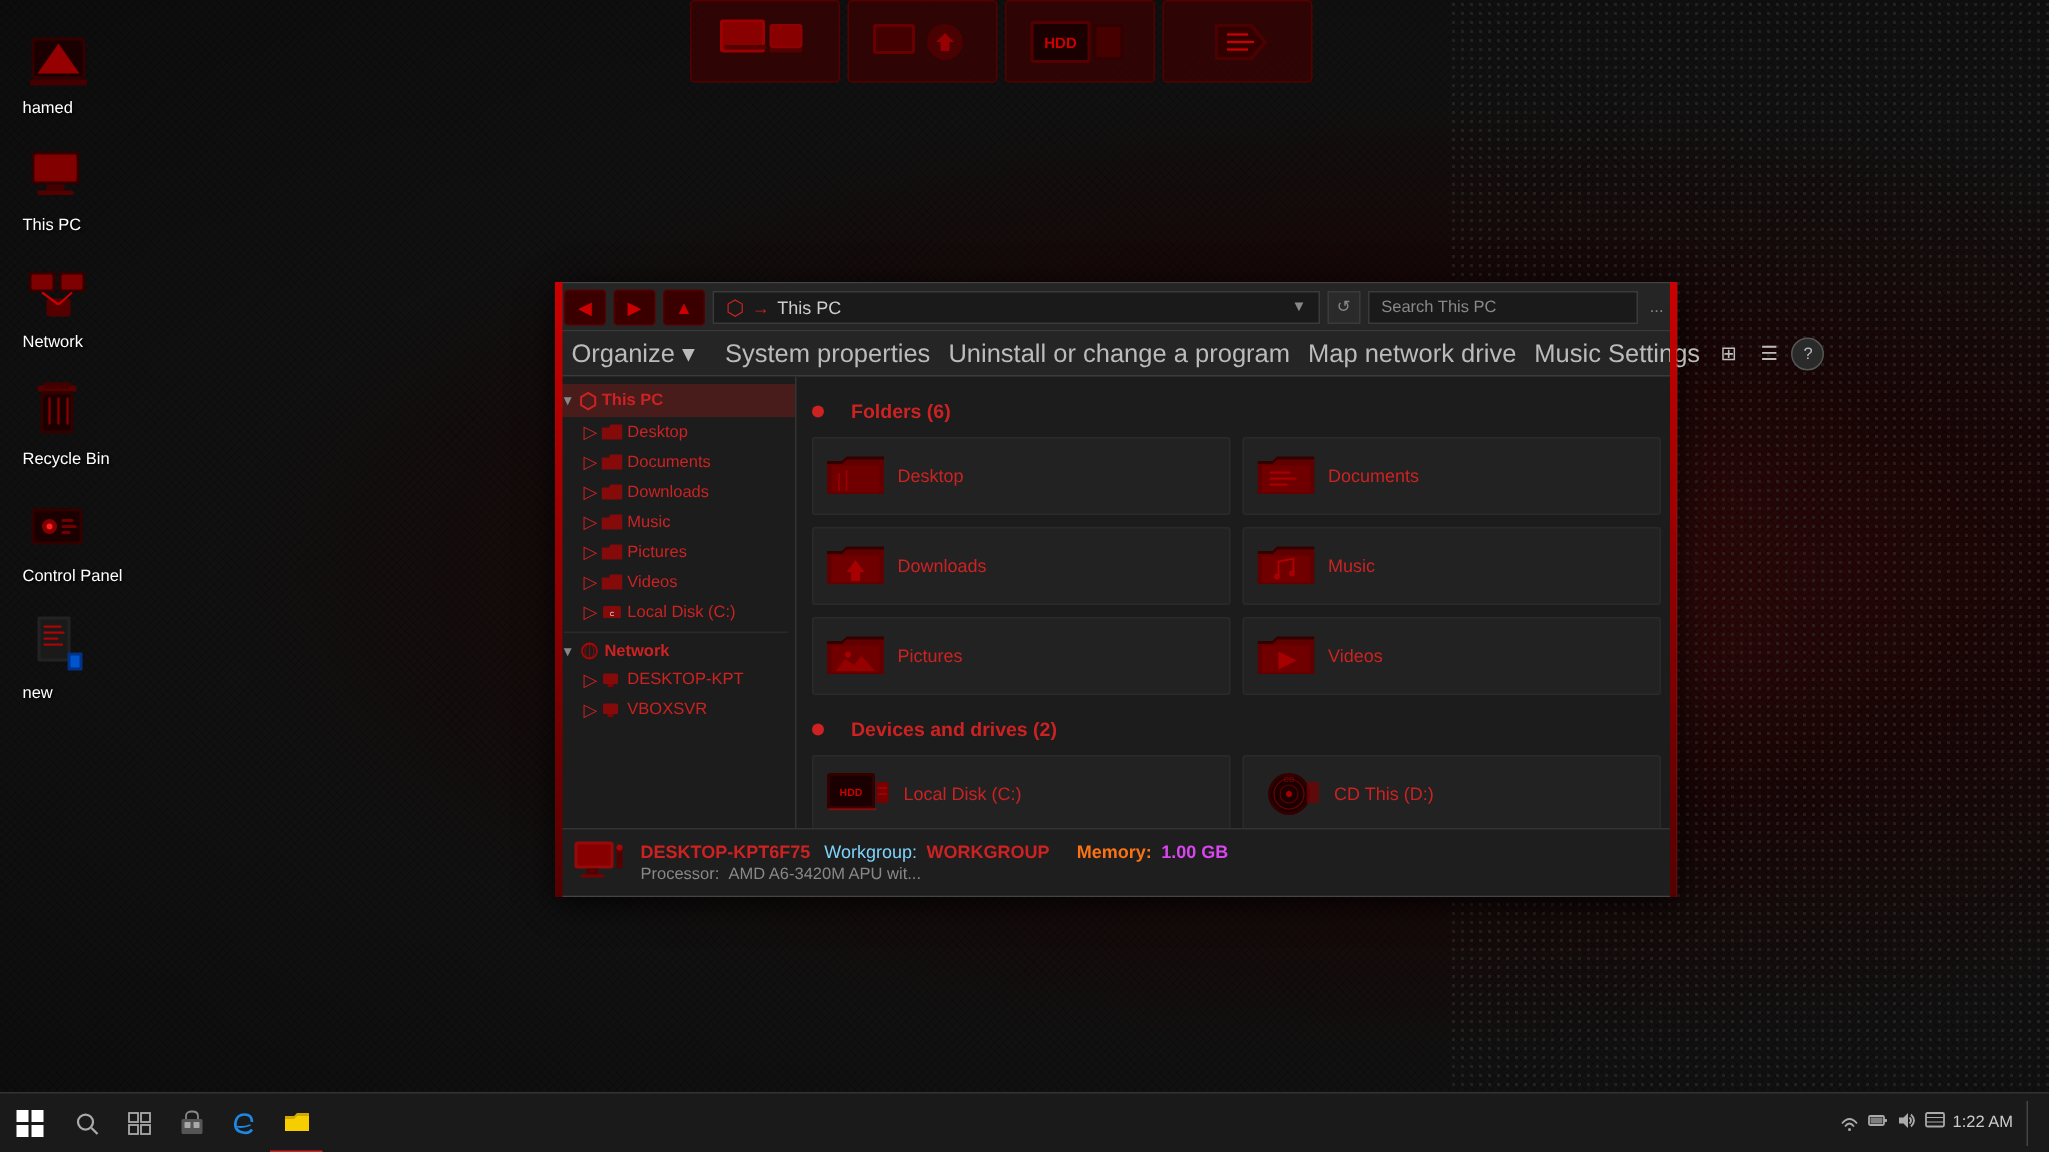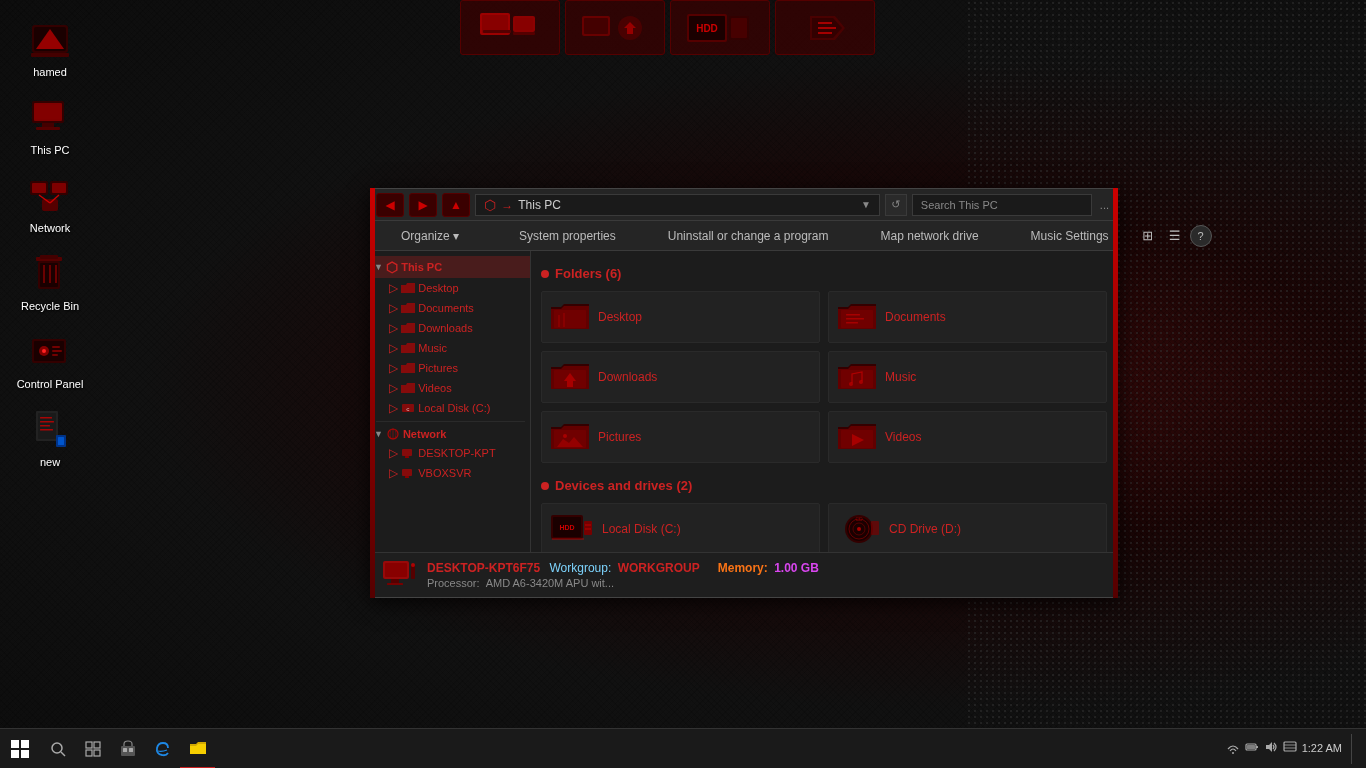--- a/index.html
+++ b/index.html
@@ -67,21 +67,21 @@
       left: 10px;
       z-index: 5;
       display: flex;
       flex-direction: column;
       gap: 5px;
     }
 
     .desktop-icon {
       display: flex;
       flex-direction: column;
-      align-items: center;
+      align-items: flex-start;
       width: 80px;
       padding: 5px;
       cursor: pointer;
       border-radius: 3px;
     }
 
     .desktop-icon .icon-img {
       width: 48px;
       height: 48px;
       display: flex;
@@ -334,25 +334,25 @@
       background: #252525;
       border-bottom: 1px solid #3a3a3a;
       display: flex;
       align-items: center;
       padding: 0 5px;
       gap: 2px;
     }
 
     .ribbon-btn {
       height: 22px;
-      padding: 0 24px;
+      padding: 0 4px;
       background: transparent;
       border: 1px solid transparent;
       color: #bbb;
-      font-size: 12px;
+      font-size: 17px;
       cursor: pointer;
       display: flex;
       align-items: center;
       gap: 3px;
       border-radius: 2px;
       white-space: nowrap;
     }
 
     .ribbon-separator {
       width: 1px;
@@ -473,21 +473,21 @@
       background: #1c1c1c;
     }
     .main-content::-webkit-scrollbar-thumb {
       background: #444;
     }
 
     
     .section-header {
       display: flex;
       align-items: center;
-      gap: 6px;
+      gap: 18px;
       margin-bottom: 10px;
       margin-top: 5px;
     }
 
     .section-dot {
       width: 8px;
       height: 8px;
       background: #cc2222;
       border-radius: 50%;
       flex-shrink: 0;
@@ -1017,21 +1017,21 @@
                   <circle cx="22" cy="18" r="14" fill="#330000"></circle>
                   <circle cx="22" cy="18" r="12" fill="#1a0000"></circle>
                   <circle cx="22" cy="18" r="10" fill="none" stroke="#cc0000" stroke-width="0.8" opacity="0.5"></circle>
                   <circle cx="22" cy="18" r="6" fill="none" stroke="#cc0000" stroke-width="0.8" opacity="0.4"></circle>
                   <circle cx="22" cy="18" r="2" fill="#cc0000" opacity="0.8"></circle>
                   <text x="22" y="10" fill="#cc0000" font-size="5" text-anchor="middle" opacity="0.6">CD</text>
                   <rect x="34" y="10" width="8" height="14" rx="1" fill="#770000" opacity="0.7"></rect>
                 </svg>
               </div>
               <div class="drive-info">
-                <div class="drive-name">CD Drive (D:)</div>
+                <div class="drive-name">CD This (D:)</div>
               </div>
             </div>
           </div>
         </div>
 
       </div>
     </div>
 
     <div class="status-bar">
       <div class="status-pc-icon">

